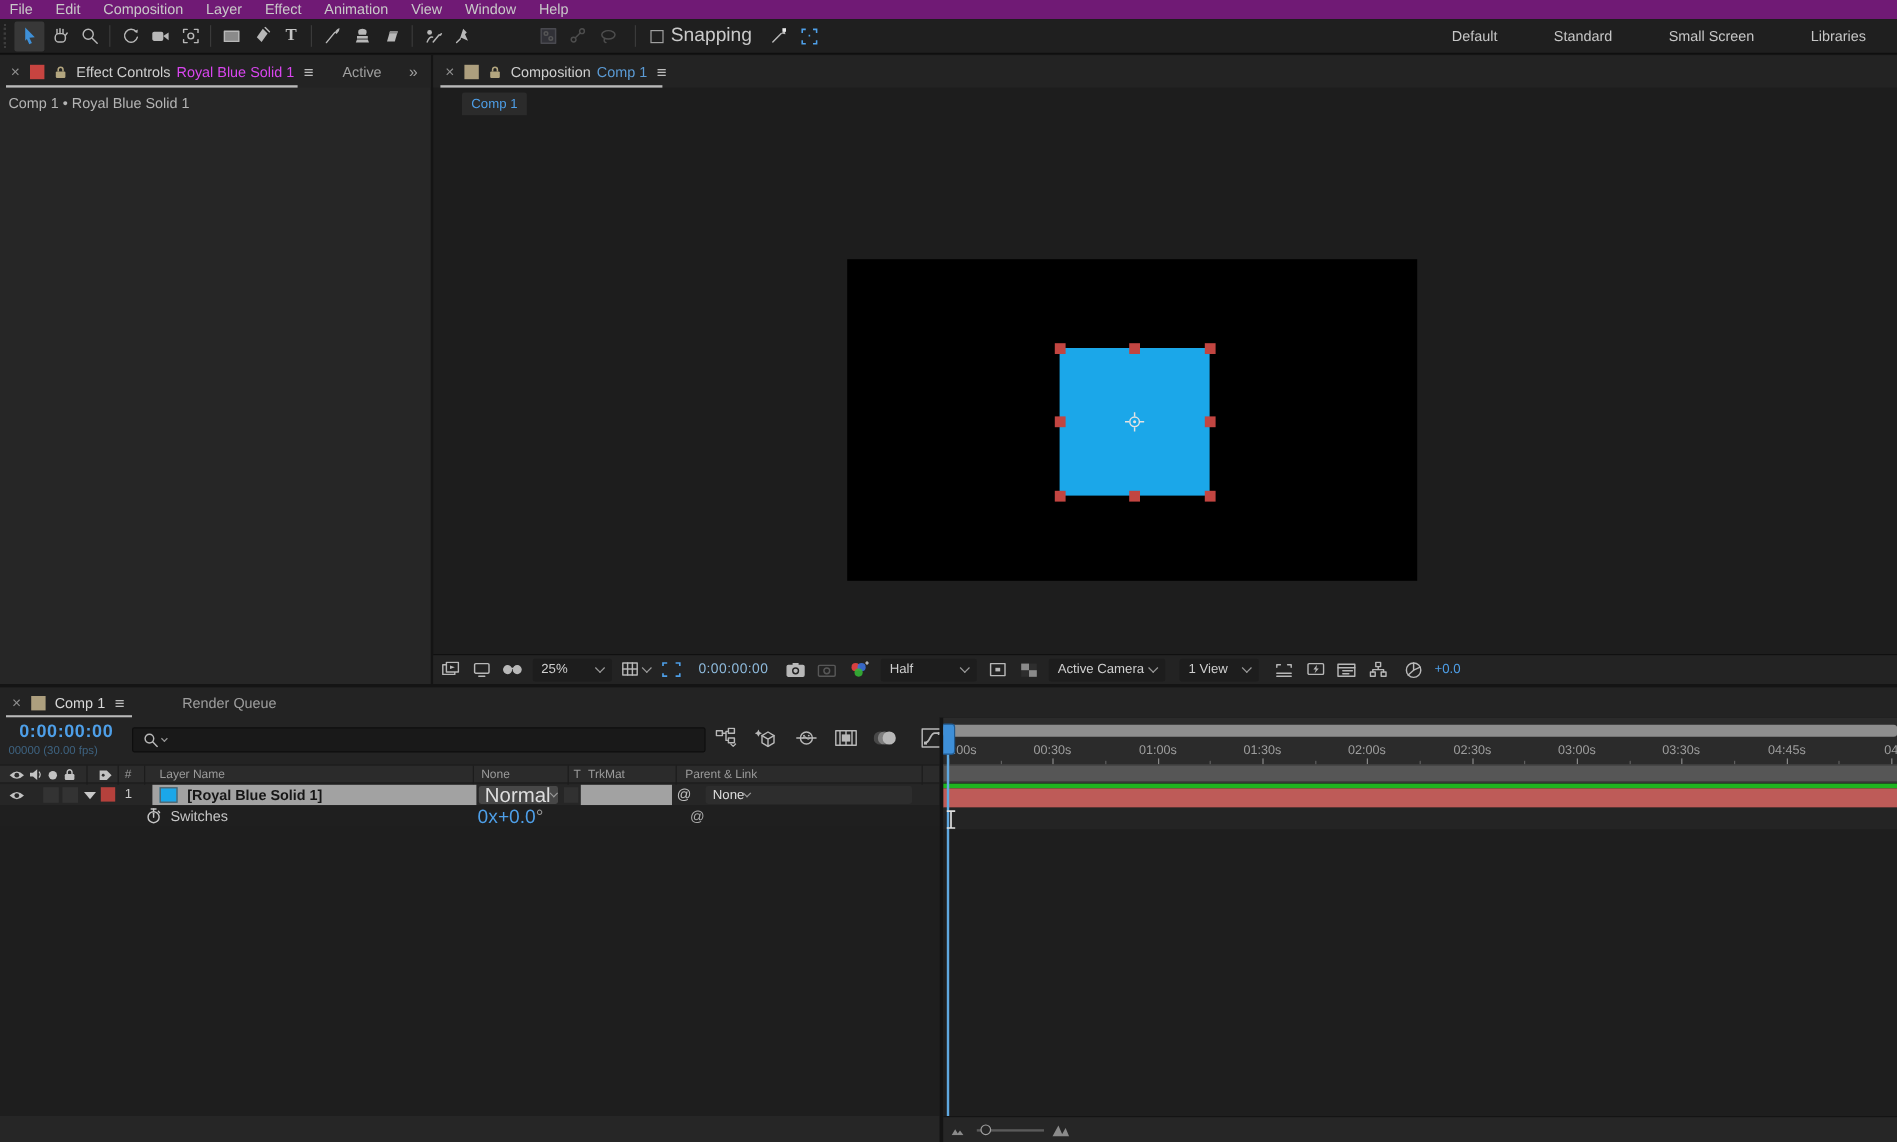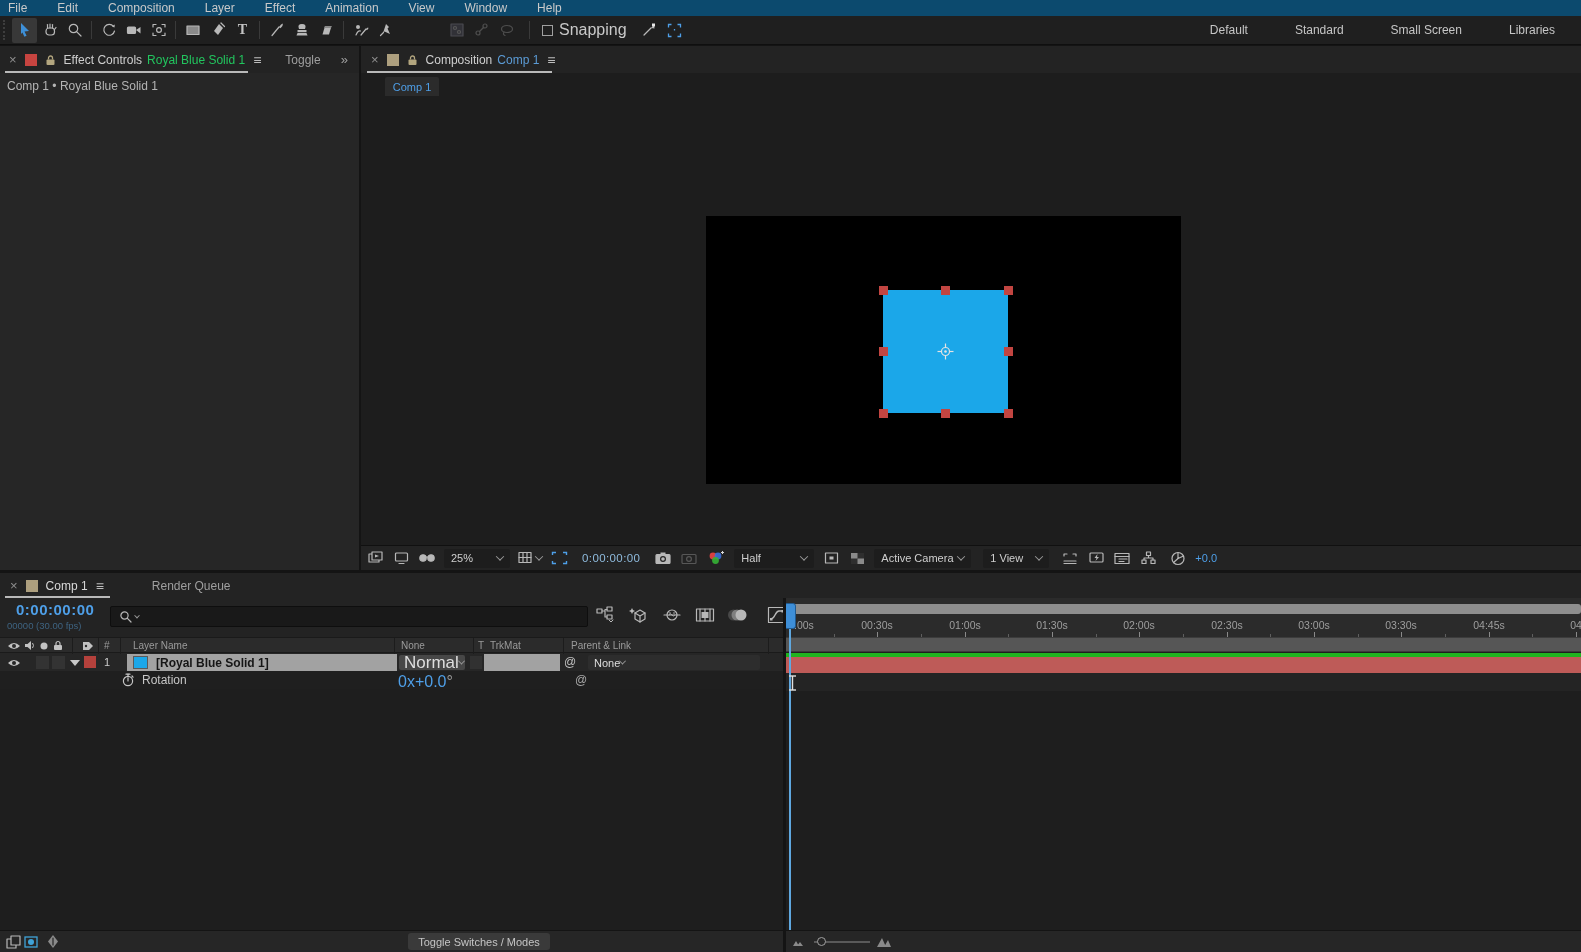--- a/index.html
+++ b/index.html
@@ -16,21 +16,21 @@
 .hdl{position:absolute;width:9px;height:9px;background:#C24541}
 .tick{position:absolute;width:1px;height:5px;background:#8a8a8a;top:34px}
 .mtick{position:absolute;width:1px;height:3px;background:#5f5f5f;top:36px}
 .rlabel{position:absolute;top:21px;font-size:10.5px;color:#9e9e9e;transform:translateX(-50%);white-space:nowrap}
 .colsep{position:absolute;top:0;width:1px;height:16px;background:#1c1c1c}
 .hcell{position:absolute;top:2px;font-size:10px;color:#9b9b9b;white-space:nowrap}
 </style>
 </head>
 <body>
 
-<div class="abs" style="left:0;top:0;width:1581px;height:16px;background:#0c4a6e;display:flex;align-items:center;padding-left:8px;gap:30px;font-size:12px;color:#c9c9c9">
+<div class="abs" style="left:0;top:0;width:1581px;height:16px;background:#701a75;display:flex;align-items:center;padding-left:8px;gap:19px;font-size:12px;color:#c9c9c9">
   <span>File</span>
   <span>Edit</span>
   <span>Composition</span>
   <span>Layer</span>
   <span>Effect</span>
   <span>Animation</span>
   <span>View</span>
   <span>Window</span>
   <span>Help</span>
 </div>
@@ -183,23 +183,23 @@
   <div class="abs" style="left:0;top:0;width:359px;height:27px;background:#232323;display:flex;align-items:center;padding-left:9px;gap:8px;font-size:12px">
     <span style="color:#8f8f8f;font-size:13px">×</span>
     <span style="width:12px;height:12px;background:#C74440;display:inline-block"></span>
     <span>
         <svg width="11" height="12">
           <rect x="1.5" y="5.5" width="8" height="5.5" rx="1" fill="#b3a67f"></rect>
           <path d="M3.5 5.5 V4 a2 2 0 0 1 4 0 V5.5" stroke="#b3a67f" fill="none" stroke-width="1.3"></path>
         </svg>
       </span>
     <span style="color:#cfcfcf">Effect Controls</span>
-    <span style="color:#22c55e;margin-left:-3px">Royal Blue Solid 1</span>
+    <span style="color:#d946ef;margin-left:-3px">Royal Blue Solid 1</span>
     <span style="color:#bdbdbd;font-size:14px">≡</span>
-    <span style="color:#9f9f9f;margin-left:16px">Toggle</span>
+    <span style="color:#9f9f9f;margin-left:16px">Active</span>
     <span style="color:#9f9f9f;position:absolute;right:11px;font-size:13px">»</span>
     <div style="position:absolute;left:5px;bottom:0;width:243px;height:2px;background:#b9b9b9"></div>
   </div>
   <div class="abs" style="left:7px;top:33px;font-size:12px;color:#b4b4b4">Comp 1 • Royal Blue Solid 1</div>
 </div>
 
 <div class="abs" style="left:361px;top:46px;width:1220px;height:524px;background:#1d1d1d">
   <div class="abs" style="left:0;top:0;width:1220px;height:27px;background:#232323;display:flex;align-items:center;padding-left:10px;gap:8px;font-size:12px">
     <span style="color:#8f8f8f;font-size:13px">×</span>
     <span style="width:12px;height:12px;background:#AD9F7E;display:inline-block"></span>
@@ -525,52 +525,29 @@
     <div class="abs" style="left:0;top:73px;width:783px;height:18px;background:#1f1f1f">
       <span class="abs" style="left:121px;top:2px">
           <svg class="ic" width="14" height="14" style="stroke:#c6c6c6">
             <circle cx="7" cy="8" r="4.6"></circle>
             <line x1="7" y1="8" x2="7" y2="4.8"></line>
             <line x1="5" y1="1.2" x2="9" y2="1.2"></line>
             <line x1="7" y1="1.2" x2="7" y2="3.2"></line>
             <line x1="11" y1="3" x2="12" y2="4.2"></line>
           </svg>
         </span>
-      <span class="abs" style="left:142px;top:2px;font-size:12px;color:#c6c6c6">Rotation</span>
+      <span class="abs" style="left:142px;top:2px;font-size:12px;color:#c6c6c6">Switches</span>
       <span class="abs" style="left:398px;top:2px;font-size:16px">
         <span style="color:#4E9FE8">0x+0.0</span><span style="color:#999">°</span>
       </span>
       <span class="abs" style="left:575px;top:2px;font-size:12px;color:#a8a8a8">@</span>
     </div>
 
     <div class="abs" style="left:0;top:91px;width:783px;height:241px;background:#1e1e1e"></div>
 
-    <div class="abs" style="left:0;top:332px;width:783px;height:22px;background:#262626;border-top:1px solid #141414">
-      <span class="abs" style="left:6px;top:4px">
-          <svg class="ic" width="15" height="14">
-            <rect x="1" y="4" width="9" height="9"></rect>
-            <rect x="5" y="1" width="9" height="9" fill="#262626"></rect>
-          </svg>
-        </span>
-      <span class="abs" style="left:24px;top:4px">
-          <svg width="15" height="14" style="stroke:#3FA3D8;fill:none;stroke-width:1.3">
-            <rect x="1" y="2" width="12" height="10"></rect>
-            <circle cx="7" cy="7" r="3" fill="#3FA3D8" stroke="none"></circle>
-          </svg>
-        </span>
-      <span class="abs" style="left:46px;top:3px">
-          <svg class="ic" width="14" height="15">
-            <path d="M7 1 L12 7.5 L7 14 L2 7.5 Z" fill="#8a8a8a" stroke="none"></path>
-            <line x1="7" y1="4" x2="7" y2="11" stroke="#262626"></line>
-          </svg>
-        </span>
-      <div class="abs" style="left:408px;top:2px;width:142px;height:17px;background:#3a3a3a;border-radius:3px;display:flex;align-items:center;justify-content:center">
-        <span style="font-size:11px;color:#c5c5c5">Toggle Switches / Modes</span>
-      </div>
-    </div>
   </div>
 
   <div class="abs" style="left:783px;top:25px;width:3px;height:354px;background:#141414"></div>
 
   <div class="abs" style="left:786px;top:25px;width:795px;height:354px;background:#1e1e1e;overflow:hidden">
     <div class="abs" style="left:0;top:0;width:795px;height:39px;background:#2b2b2b">
       <div class="abs" style="left:0;top:6px;width:795px;height:10px;background:#8e8e8e;border-radius:3px"></div>
       <span class="rlabel" style="left:8px;transform:none">:00s</span>
       <span class="rlabel" style="left:91px">00:30s</span>
       <span class="rlabel" style="left:179px">01:00s</span>

